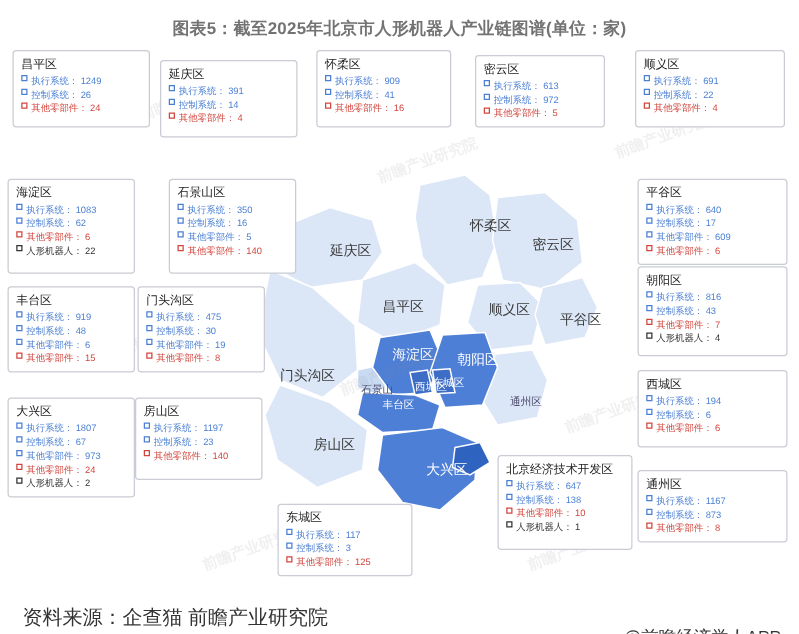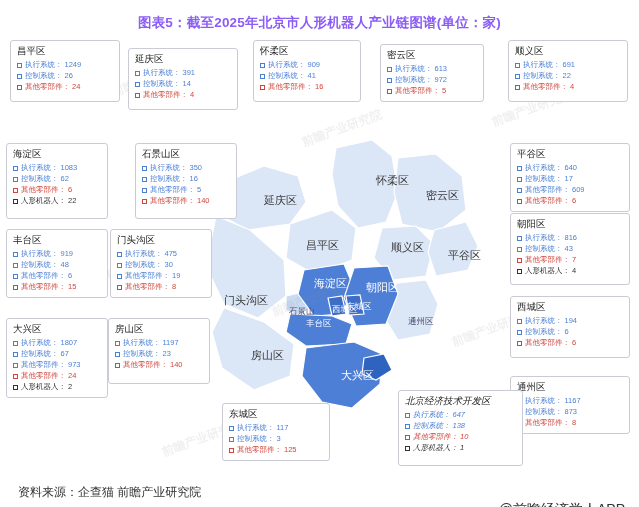--- a/index.html
+++ b/index.html
@@ -9,21 +9,21 @@
     font-family:"Liberation Sans","DejaVu Sans",sans-serif;
     color:#222;
     position:relative;
     overflow:hidden;
   }
   #stage{position:relative;width:639px;height:507px;}
 
   .title{
     position:absolute;left:0;top:14px;width:639px;
     text-align:center;
-    font-size:13.5px;font-weight:bold;color:#8b5cf6;
+    font-size:13.5px;font-weight:bold;color:#737373;
     letter-spacing:0.2px;
   }
 
   
   .map{position:absolute;left:186px;top:118px;width:300px;height:300px;}
   .map svg{display:block;}
 
   .maplabel{
     position:absolute;
     font-size:11px;color:#3a3a3a;
@@ -41,21 +41,21 @@
     border:1px solid #c9ccd4;
     border-radius:3px;
     padding:4px 6px 5px 6px;
     box-sizing:border-box;
   }
   .box .bt{
     font-size:9.5px;color:#222;font-weight:normal;
     margin-bottom:2px;
   }
   .row{
-    display:flex;align-items:center;
+    display:flex;align-items:flex-start;
     font-size:7.5px;line-height:10px;
     margin-top:1px;
     white-space:nowrap;
   }
   .sq{
     width:5px;height:5px;
     border:1px solid #4a7fd4;
     margin-right:3px;
     flex:none;
     box-sizing:border-box;
@@ -64,21 +64,21 @@
   .sq.red{border-color:#d2453c;background:#ffffff;}
   .sq.black{border-color:#333333;background:#ffffff;}
   .rlab{color:#4a7fd4;}
   .rlab.red{color:#d2453c;}
   .rlab.black{color:#333333;}
   .rval{margin-left:2px;}
 
   
   .src{
     position:absolute;left:18px;top:484px;
-    font-size:12px;color:#333;
+    font-size:16px;color:#333;
   }
   .brand{
     position:absolute;right:14px;top:501px;
     font-size:14px;color:#333;
   }
 
   
   .wm{
     position:absolute;
     font-size:12px;
@@ -473,21 +473,21 @@
           <span class="sq blue"></span>
           <span class="rlab">控制系统：</span>
           <span class="rval rlab">873</span>
         </div>
         <div class="row">
           <span class="sq red"></span>
           <span class="rlab red">其他零部件：</span>
           <span class="rval rlab red">8</span>
         </div>
       </div>
-      <div class="box" style="left: 398px; top: 390px; width: 125px; min-height: 76px; font-style: italic;">
+      <div class="box" style="left: 398px; top: 364px; width: 108px; min-height: 76px;">
         <div class="bt">北京经济技术开发区</div>
         <div class="row">
           <span class="sq blue"></span>
           <span class="rlab">执行系统：</span>
           <span class="rval rlab">647</span>
         </div>
         <div class="row">
           <span class="sq blue"></span>
           <span class="rlab">控制系统：</span>
           <span class="rval rlab">138</span>

